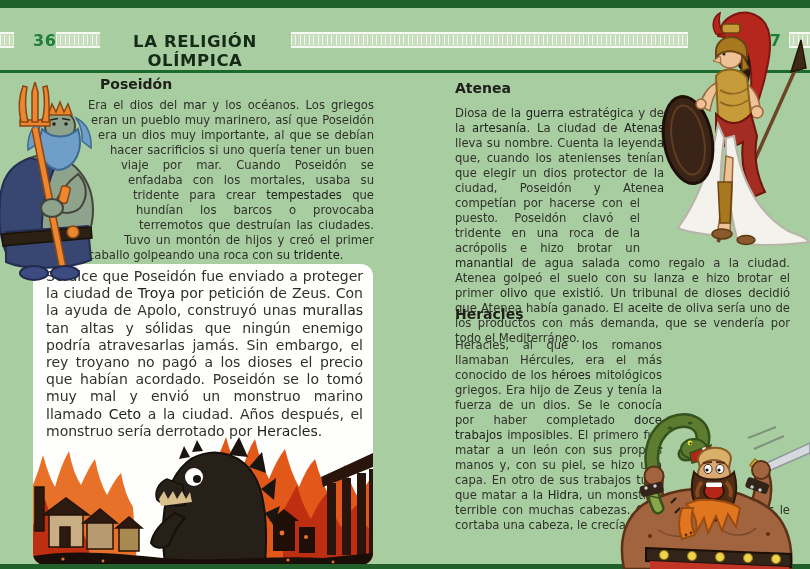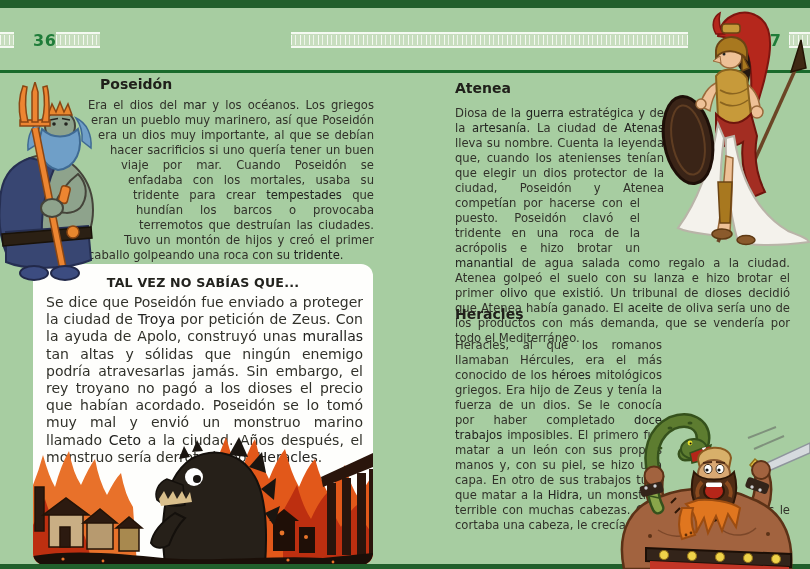--- a/index.html
+++ b/index.html
@@ -51,38 +51,38 @@
 </style>
 </head>
 <body>
 
 <div id="page">
 
   <div class="abs topbar"></div>
   <div class="abs meander" style="left:0;width:14px;"></div>
   <div class="abs pagenum" style="left:33px;">36</div>
   <div class="abs meander" style="left:56px;width:44px;"></div>
+  <div class="abs title">LA RELIGIÓN OLÍMPICA</div>
   <div class="abs meander" style="left:291px;width:397px;"></div>
   <div class="abs pagenum" style="left:758px;">37</div>
   <div class="abs meander" style="left:789px;width:21px;"></div>
   <div class="abs rule"></div>
 
   <div class="abs heading" style="left:100px;top:76px;">Poseidón</div>
 
   <div class="abs body-text" style="left:88px;top:98px;width:286px;">
     <div class="sp" style="width:0px"></div><div class="sp" style="width:3px"></div>
     <div class="sp" style="width:10px"></div><div class="sp" style="width:22px"></div>
     <div class="sp" style="width:33px"></div><div class="sp" style="width:40px"></div>
     <div class="sp" style="width:45px"></div><div class="sp" style="width:48px"></div>
     <div class="sp" style="width:51px"></div><div class="sp" style="width:36px"></div>
     <span><span>Era el dios del </span><span class="b">mar</span><span> y los océanos. Los griegos eran un pueblo muy marinero, así que Poseidón era un dios muy importante, al que se debían hacer sacrificios si uno quería tener un buen viaje por mar. Cuando Poseidón se enfadaba con los mortales, usaba su tridente para crear </span><span class="b">tempestades</span><span> que hundían los barcos o provocaba terremotos que destruían las ciudades. Tuvo un montón de hijos y creó el primer caballo golpeando una roca con su </span><span class="b">tridente</span><span>.</span></span>
   </div>
 
   <div class="abs factbox">
-    <div class="factbox-title">TAL VEZ NO SABÍAS QUE...</div>
     <div class="factbox-body body-text">
       <span><span>Se dice que Poseidón fue enviado a proteger la ciudad de </span><span class="b">Troya</span><span> por petición de Zeus. Con la ayuda de Apolo, construyó unas </span><span class="b">murallas</span><span> tan altas y sólidas que ningún enemigo podría atravesarlas jamás. Sin embargo, el rey troyano no pagó a los dioses el precio que habían acordado. Poseidón se lo tomó muy mal y envió un monstruo marino llamado </span><span class="b">Ceto</span><span> a la ciudad. Años después, el monstruo sería derrotado por </span><span class="b">Heracles</span><span>.</span></span>
     </div>
 
     <svg class="abs" style="left:0;bottom:0;" width="340" height="150" viewBox="0 0 340 150">
       <path d="M0 150 V70 Q6 55 10 40 Q16 62 22 72 Q28 50 36 36 Q40 58 48 70 Q56 52 62 44 Q66 66 74 80 Q82 64 88 58 Q92 80 100 92 L104 150 Z" fill="#e8712a"></path>
       <path d="M178 150 V60 Q186 40 193 22 Q200 48 208 60 Q214 36 222 24 Q228 50 236 64 Q244 44 252 34 Q258 58 266 72 Q274 52 282 44 Q288 66 296 80 Q304 60 312 50 Q318 72 326 84 Q332 70 340 60 V150 Z" fill="#e2581a"></path>
       <path d="M0 150 V110 Q8 96 12 84 Q18 104 26 114 Q32 98 40 90 Q44 110 52 122 L60 150 Z" fill="#bd2f10"></path>
       <path d="M250 150 V96 Q258 82 264 70 Q270 92 278 104 Q286 86 294 78 Q300 100 308 112 Q316 96 324 90 Q330 110 340 118 V150 Z" fill="#bd2f10"></path>
       <g stroke="#241307" stroke-width="1.5">

